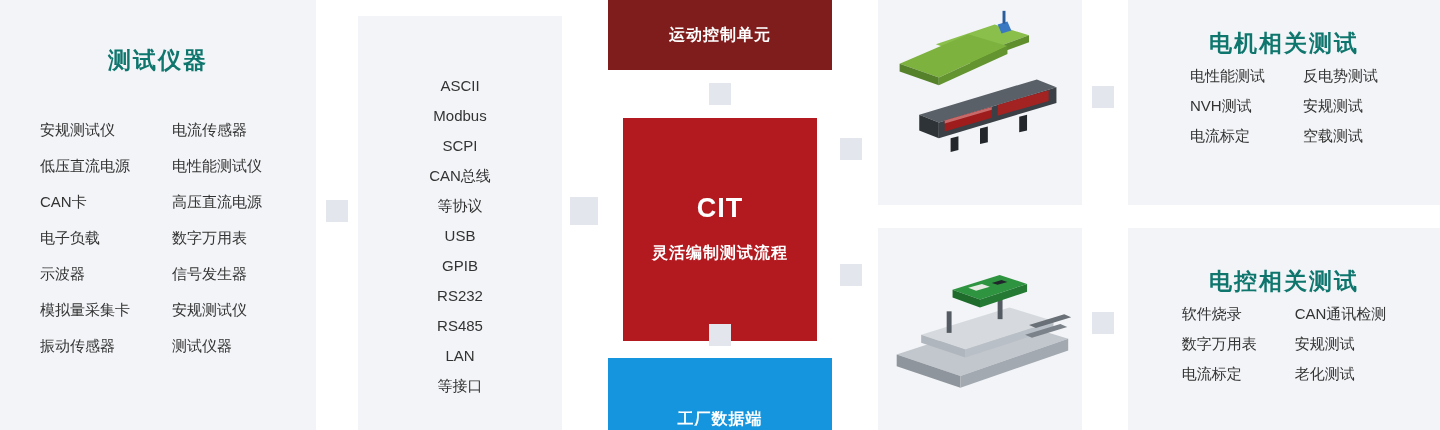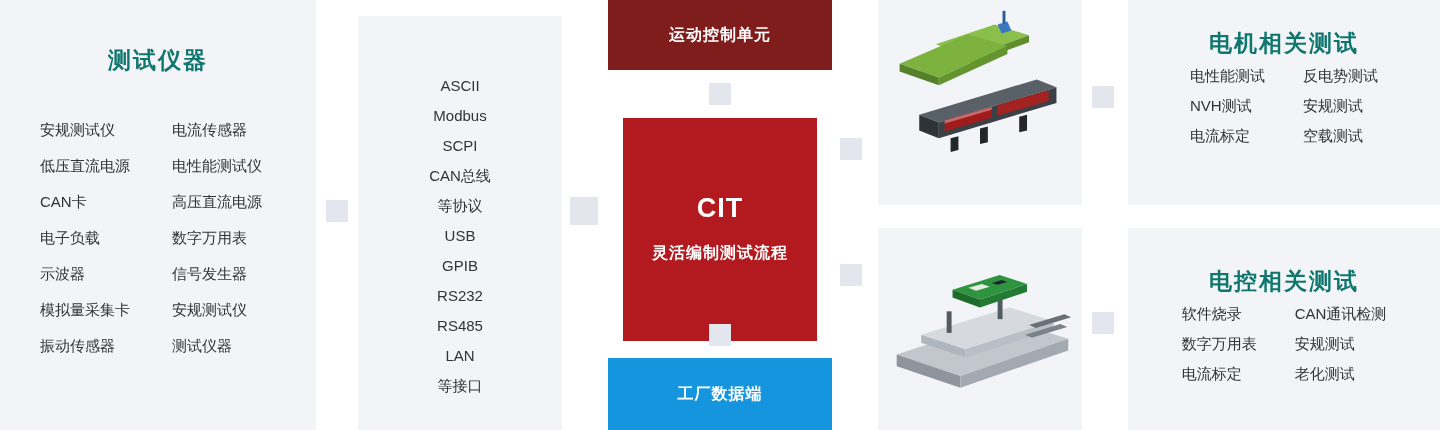--- a/index.html
+++ b/index.html
@@ -21,21 +21,21 @@
                  display: flex; flex-direction: column; align-items: center; }
   .p-protocols .item { font-size: 15px; color: #333333; line-height: 30px; }
 
   
   .flow-box { position: absolute; display: flex; flex-direction: column; align-items: center;
               justify-content: center; color: #ffffff; font-weight: bold; }
   .box-motion { left: 608px; top: 0; width: 224px; height: 70px; background: #7f1d1d; font-size: 16px; letter-spacing: 1px; }
   .box-cit { left: 623px; top: 118px; width: 194px; height: 223px; background: #b31a20; }
   .box-cit .cit-title { font-size: 27px; font-weight: bold; letter-spacing: 1px; margin-bottom: 14px; }
   .box-cit .cit-line { font-size: 16px; font-weight: bold; line-height: 29px; letter-spacing: 1px; }
-  .box-factory { left: 608px; top: 358px; width: 224px; height: 72px; background: #1595dd; font-size: 16px; letter-spacing: 1px; }
+  .box-factory { left: 608px; top: 358px; width: 224px; height: 72px; background: #1595dd; font-size: 16px; letter-spacing: 1px; justify-content: flex-end; }
 
   
   .conn { position: absolute; width: 22px; height: 22px; background: #e3e7ed; }
   .conn-1 { left: 326px; top: 200px; }
   .conn-2 { left: 570px; top: 197px; width: 28px; height: 28px; }
   .conn-3 { left: 709px; top: 83px; }
   .conn-4 { left: 840px; top: 138px; }
   .conn-5 { left: 840px; top: 264px; }
   .conn-6 { left: 709px; top: 324px; }
   .conn-7 { left: 1092px; top: 86px; }

